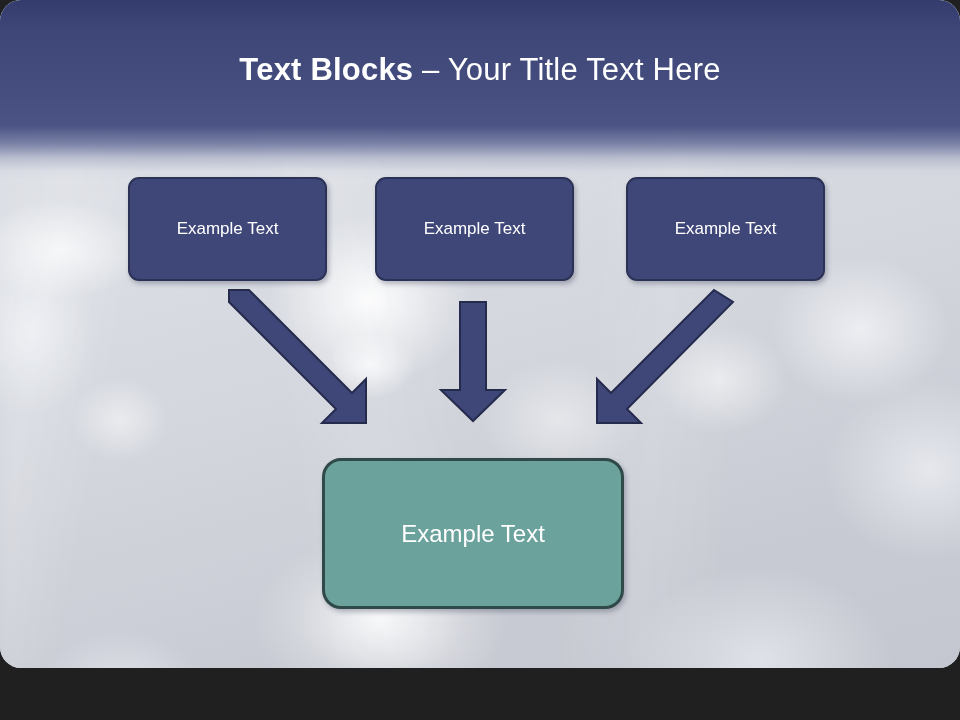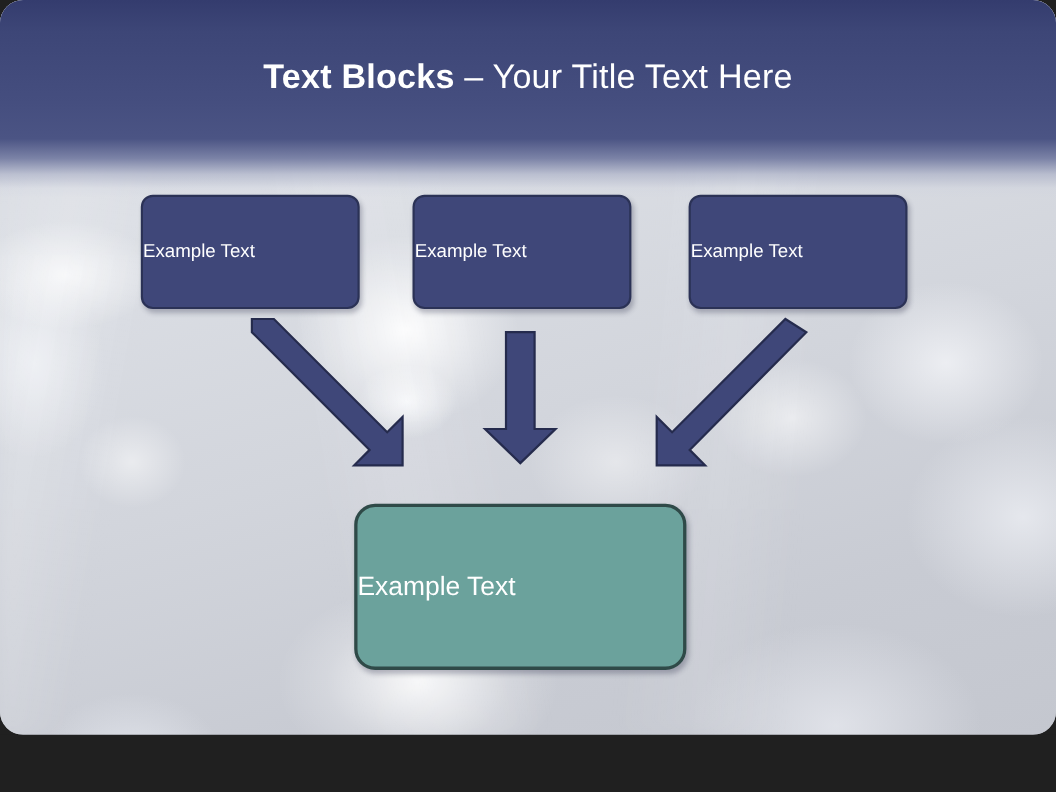--- a/index.html
+++ b/index.html
@@ -77,21 +77,21 @@
   }
   .page-title .t-bold { font-weight: bold; }
   .page-title .t-reg  { font-weight: normal; }
 
   
   .node {
     position: absolute;
     box-sizing: border-box;
     display: flex;
     align-items: center;
-    justify-content: flex-start;
+    justify-content: center;
     color: #ffffff;
     text-align: center;
     box-shadow: 2px 3px 5px rgba(40,44,70,0.30);
   }
   .node-top {
     width: 199px;
     height: 104px;
     background: #3f4779;
     border: 2px solid #2b3256;
     border-radius: 11px;

